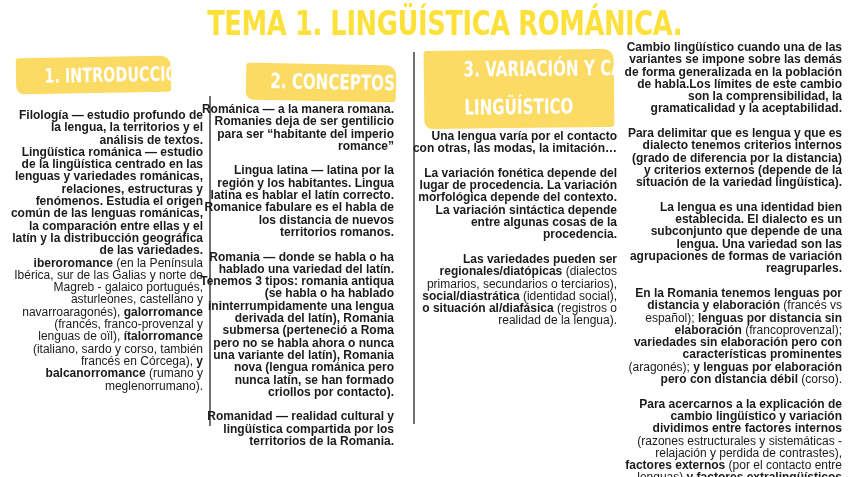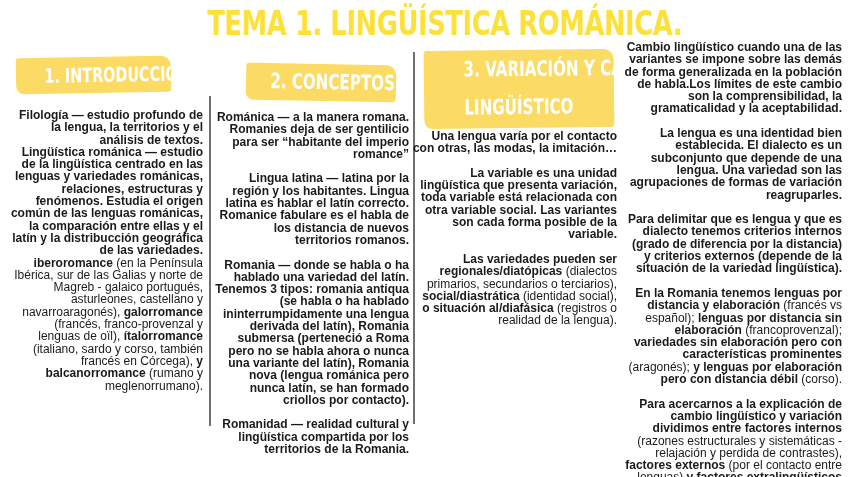--- a/index.html
+++ b/index.html
@@ -19,21 +19,21 @@
   .hdr span { display:inline-block; transform:scaleX(0.72); transform-origin:center; white-space:nowrap; }
   .h1 { left:16px; top:57px; width:155px; height:36px; line-height:36px; font-size:20px; transform:rotate(-1deg); }
   .h2 { left:246px; top:64px; width:150px; height:37px; line-height:37px; font-size:21px; transform:rotate(1deg); }
   .h3 { left:424px; top:50px; width:190px; height:78px; font-size:21px; line-height:38px; transform:rotate(-0.6deg); }
   .col {
     position:absolute; text-align:right; font-size:12px; line-height:12.3px; font-weight:bold;
   }
   .col p { margin:0 0 12.3px 0; }
   .col .n { font-weight:normal; }
   .c1 { left:10px; top:109px; width:193px; }
-  .c2 { left:214px; top:103px; width:195px;margin-top:8px; }
+  .c2 { left:199px; top:103px; width:195px; }
   .c3 { left:412px; top:130px; width:205px; }
   .c4 { left:624px; top:41px; width:218px; }
   .vline { position:absolute; width:2px; background:#6f6f6f; }
   .v1 { left:209px; top:96px; height:330px; }
   .v2 { left:413px; top:52px; height:372px; }
 </style>
 </head>
 <body>
 
 <div class="title">TEMA 1. LINGÜÍSTICA ROMÁNICA.</div>
@@ -59,23 +59,23 @@
   <p>Romania — donde se habla o ha hablado una variedad del latín. Tenemos 3 tipos: romania antiqua (se habla o ha hablado ininterrumpidamente una lengua derivada del latín), Romania submersa (perteneció a Roma pero no se habla ahora o nunca una variante del latín), Romania nova (lengua románica pero nunca latín, se han formado criollos por contacto).</p>
   <p>Romanidad — realidad cultural y lingüística compartida por los territorios de la Romania.</p>
 </div>
 
 <div class="hdr h3">
   <span>3. VARIACIÓN Y CAMBIO</span><br>
   <span>LINGÜÍSTICO</span>
 </div>
 <div class="col c3">
   <p>Una lengua varía por el contacto con otras, las modas, la imitación…</p>
-  <p>La variable es una unidad lingüística que presenta variación, toda variable está relacionada con otra variable social. Las variantes son cada forma posible de la variable.</p>
+  <p>La variación fonética depende del lugar de procedencia. La variación morfológica depende del contexto. La variación sintáctica depende entre algunas cosas de la procedencia.</p>
   <p><b>Las variedades pueden ser regionales/diatópicas</b><span class="n"> (dialectos primarios, secundarios o terciarios), </span><b>social/diastrática</b><span class="n"> (identidad social), </span><b>o situación al/diafásica</b><span class="n"> (registros o realidad de la lengua).</span></p>
 </div>
 
 <div class="col c4">
   <p>Cambio lingüístico cuando una de las variantes se impone sobre las demás de forma generalizada en la población de habla.Los límites de este cambio son la comprensibilidad, la gramaticalidad y la aceptabilidad.</p>
+  <p>Para delimitar que es lengua y que es dialecto tenemos criterios internos (grado de diferencia por la distancia) y criterios externos (depende de la situación de la variedad lingüística).</p>
   <p>La lengua es una identidad bien establecida. El dialecto es un subconjunto que depende de una lengua. Una variedad son las agrupaciones de formas de variación reagruparles.</p>
-  <p>Para delimitar que es lengua y que es dialecto tenemos criterios internos (grado de diferencia por la distancia) y criterios externos (depende de la situación de la variedad lingüística).</p>
   <p><b>En la Romania tenemos lenguas por distancia y elaboración</b><span class="n"> (francés vs español); </span><b>lenguas por distancia sin elaboración</b><span class="n"> (francoprovenzal); </span><b>variedades sin elaboración pero con características prominentes</b><span class="n"> (aragonés); </span><b>y lenguas por elaboración pero con distancia débil</b><span class="n"> (corso).</span></p>
   <p><b>Para acercarnos a la explicación de cambio lingüístico y variación dividimos entre factores internos</b><span class="n"> (razones estructurales y sistemáticas - relajación y perdida de contrastes), </span><b>factores externos</b><span class="n"> (por el contacto entre lenguas) </span><b>y factores extralingüísticos</b><span class="n"> (motivaciones sociopolíticas, económicas, culturales y socio-psicológicas).</span></p>
 </div>
 
 </body></html>

